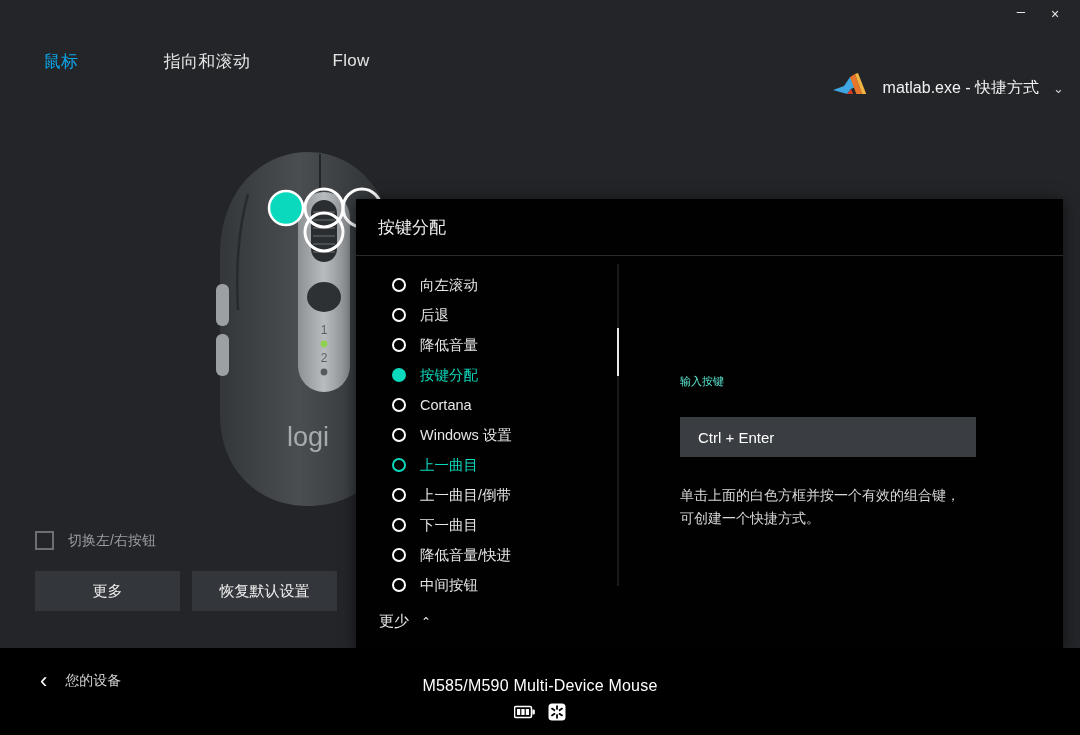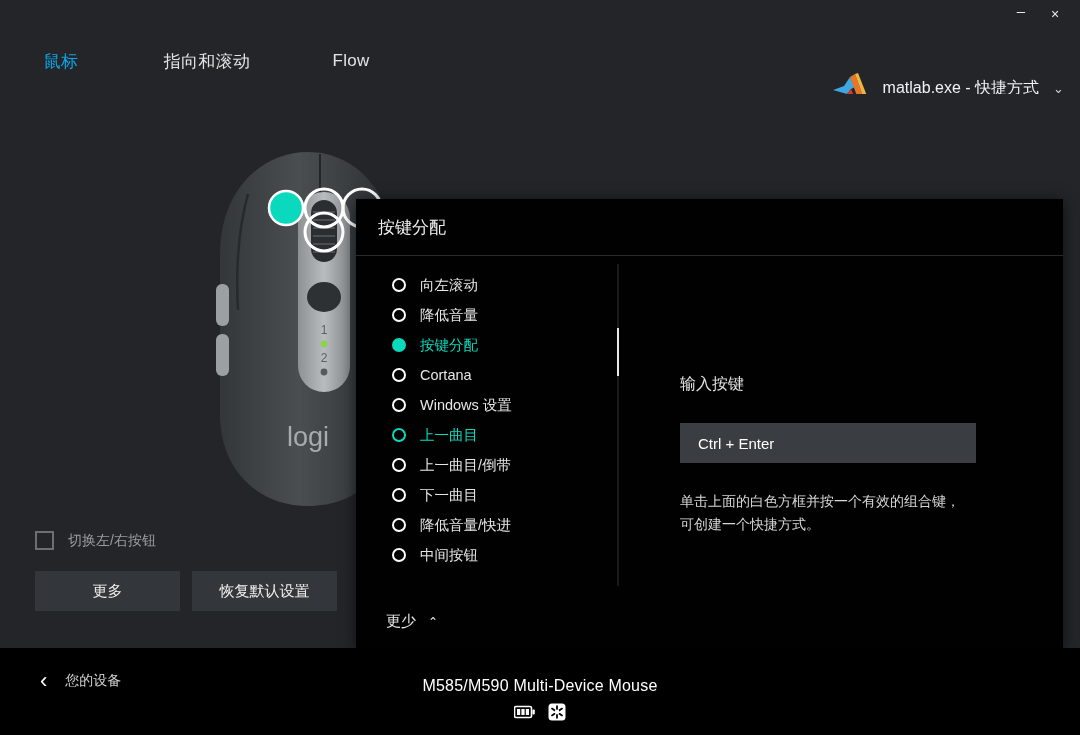--- a/index.html
+++ b/index.html
@@ -121,27 +121,27 @@
 
   .scroll-track {
     position: absolute; left: 261px; top: 8px; width: 2px; height: 322px; background: #1a1a1a;
   }
   .scroll-thumb {
     position: absolute; left: 261px; top: 72px; width: 2px; height: 48px; background: #e8e8e8;
   }
 
   .morebar {
     position: absolute; left: 0; bottom: 0; width: 262px; height: 55px;
-    display: flex; align-items: center; padding-left: 30px; gap: 12px; cursor: pointer;
+    display: flex; align-items: center; padding-left: 23px; gap: 12px; cursor: pointer;
   }
   .morebar-label { color: #e8e8e8; font-size: 15px; }
   .morebar-caret { color: #e8e8e8; font-size: 12px; }
 
   .rightpane { position: absolute; left: 300px; top: 0; width: 400px; padding-top: 8px; }
-  .rp-title { color: #e5e5e5; font-size: 16px; margin-left: 24px; margin-top: 110px; }
+  .rp-title { color: #5eead4; font-size: 11px; margin-left: 24px; margin-top: 110px; }
   .keyfield {
     margin-left: 24px; margin-top: 28px; width: 296px; height: 40px;
     background: #3a3d41; display: flex; align-items: center; padding-left: 18px; cursor: text;
   }
   .keyfield-val { color: #ffffff; font-size: 15px; }
   .rp-help {
     margin-left: 24px; margin-top: 27px; width: 290px;
     color: #d6d6d6; font-size: 14px; line-height: 1.65;
   }
 
@@ -265,20 +265,24 @@
       <div class="dlg-head">
         <span class="dlg-title">按键分配</span>
       </div>
 
       <div class="dlg-body">
 
         <div class="optlist">
           <div class="optrow">
             <span class="radio"></span>
             <span class="optlabel">向左滚动</span>
+          </div>
+          <div class="optrow">
+            <span class="radio"></span>
+            <span class="optlabel">后退</span>
           </div>
           <div class="optrow">
             <span class="radio"></span>
             <span class="optlabel">降低音量</span>
           </div>
           <div class="optrow selected">
             <span class="radio"></span>
             <span class="optlabel">按键分配</span>
           </div>
           <div class="optrow">

